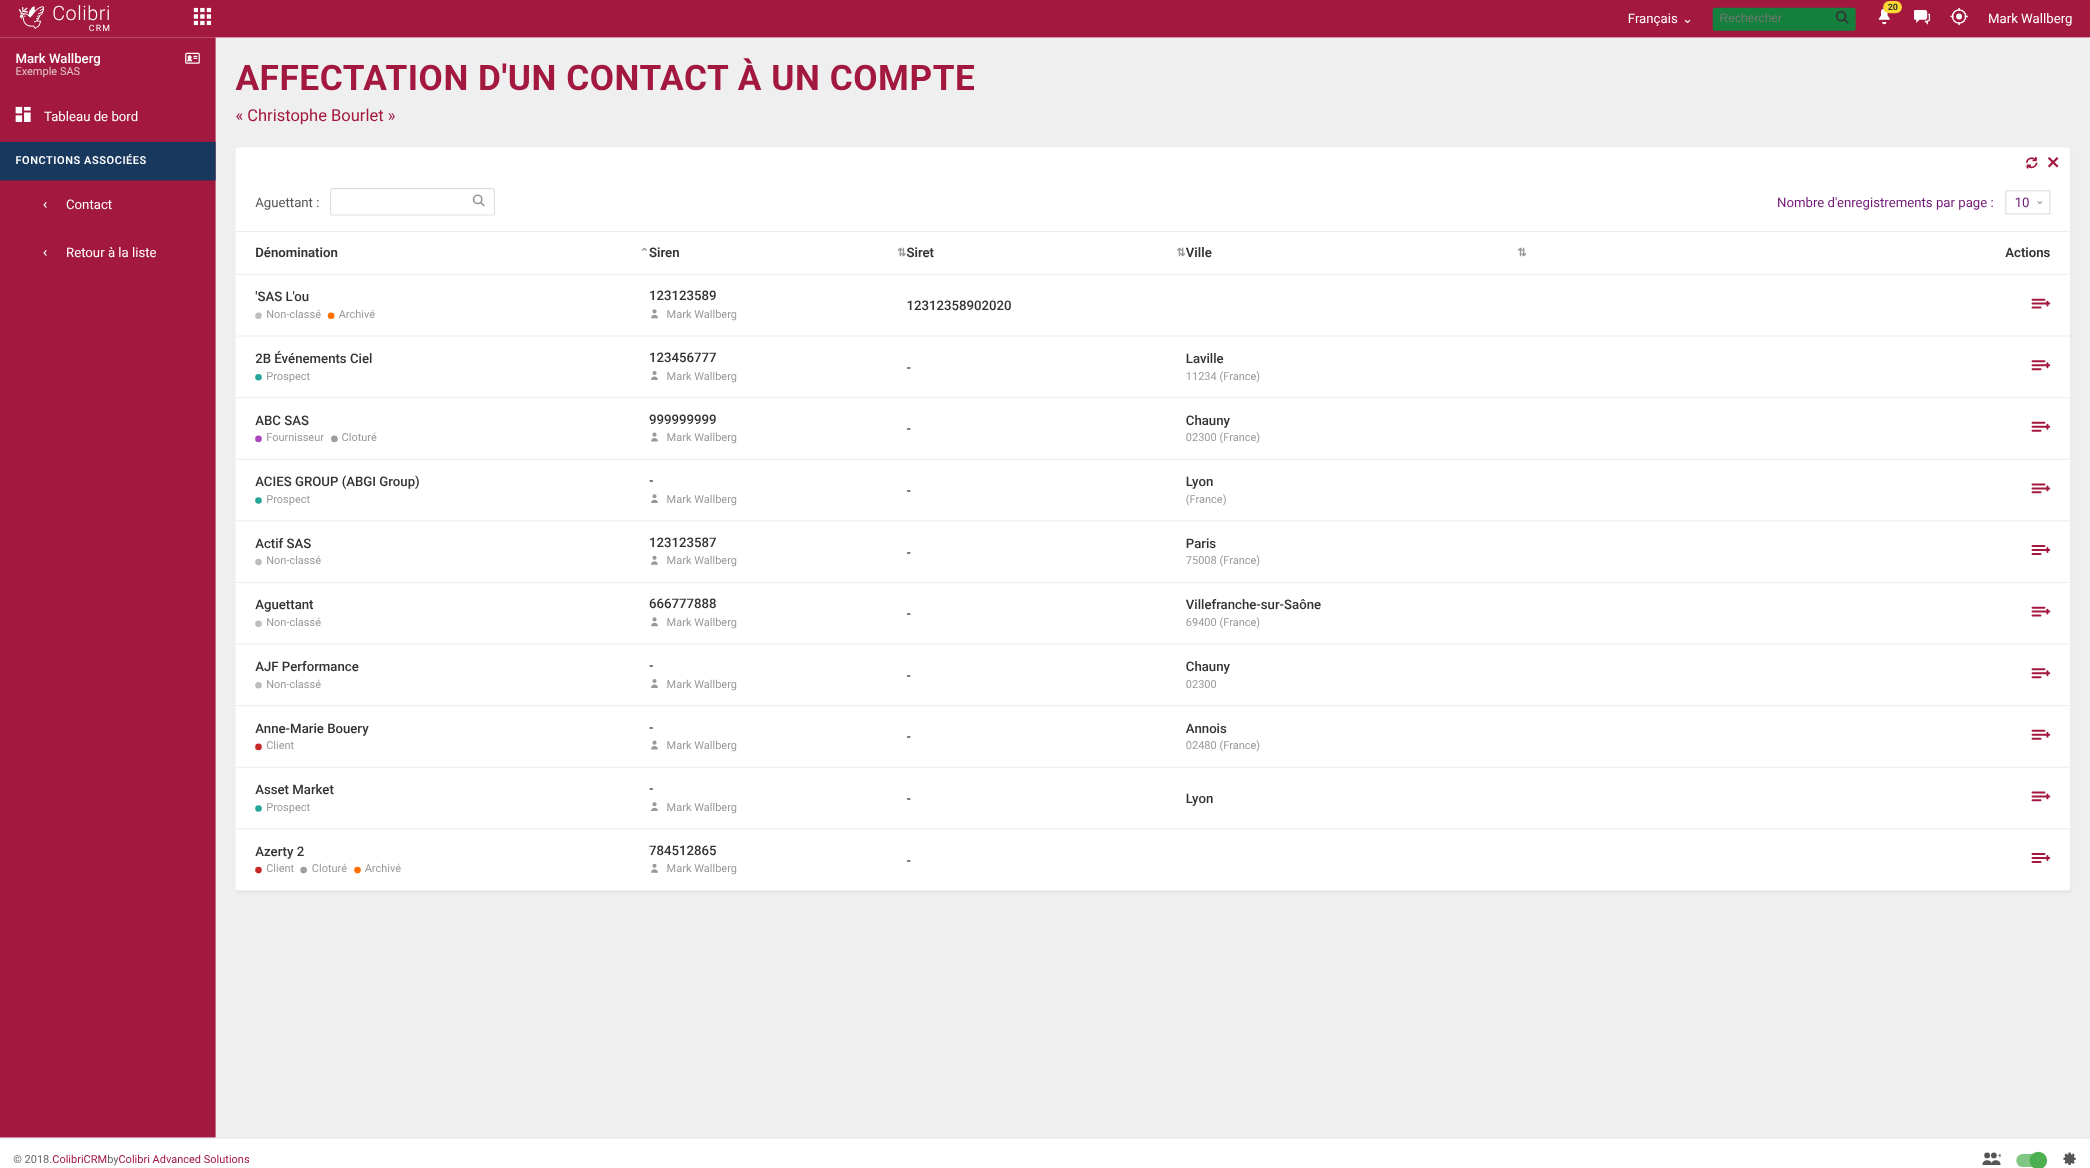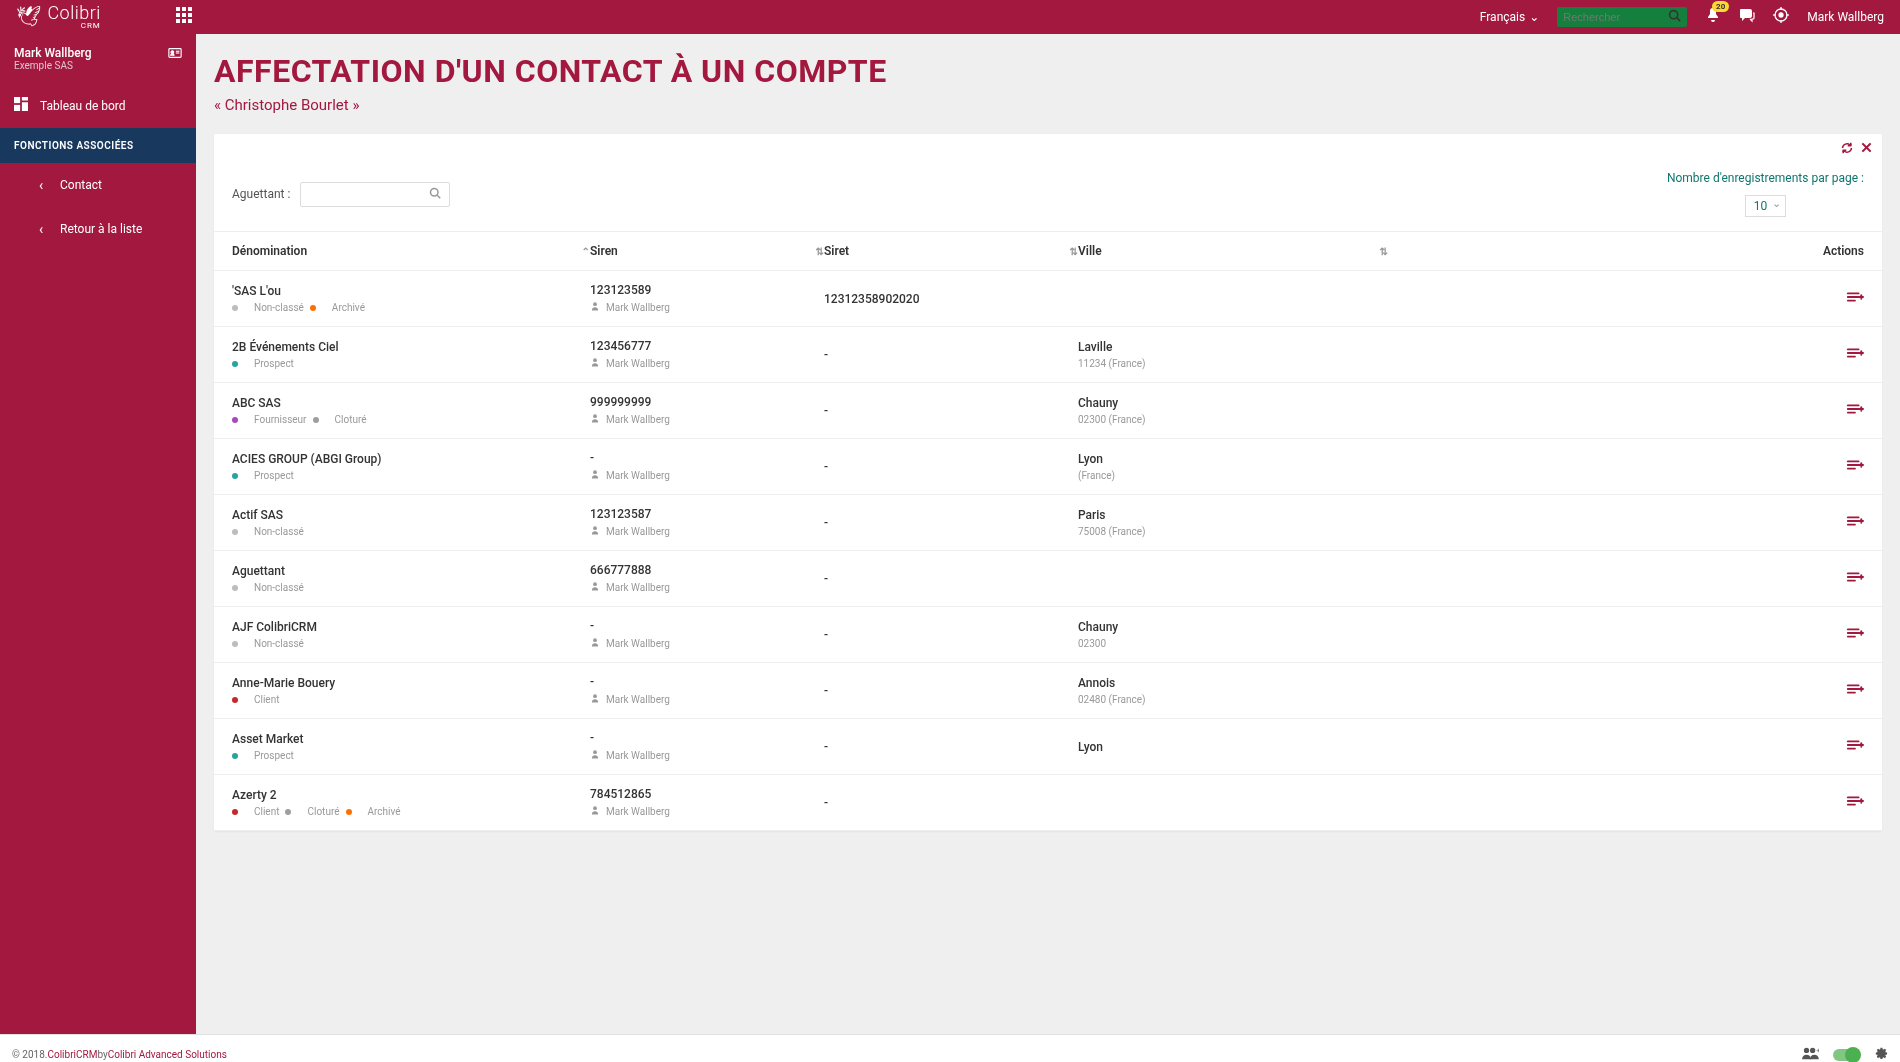--- a/index.html
+++ b/index.html
@@ -41,40 +41,40 @@
 .page-sub { font-size: 15px; color: #a3183f; margin-top: 6px; }
 
 .panel { background: #fff; margin-top: 20px; border-radius: 2px; box-shadow: 0 1px 2px rgba(0,0,0,0.05); }
 .panel-top { display: flex; justify-content: flex-end; gap: 8px; padding: 8px 10px; }
 .panel-top .picon { font-size: 12px; cursor: pointer; color: #a3183f; }
 .toolbar { display: flex; justify-content: space-between; align-items: center; padding: 6px 18px 14px 18px; }
 .toolbar-left { display: flex; align-items: center; gap: 10px; font-size: 12px; color: #555; }
 .toolbar-search { border: 1px solid #ddd; border-radius: 2px; display: flex; align-items: center; padding: 4px 8px; width: 150px; }
 .toolbar-search input { border: none; outline: none; width: 100%; font-size: 12px; }
 .toolbar-search .mag { color: #999; font-size: 12px; }
-.toolbar-right { display: flex; align-items: center; gap: 10px; font-size: 12px; color: #0f766e; flex-direction: column; }
+.toolbar-right { display: flex; align-items: center; gap: 10px; font-size: 12px; color: #701a75; }
 .page-size { border: 1px solid #ddd; padding: 3px 18px 3px 8px; font-size: 12px; position: relative; cursor: pointer; }
 .page-size::after { content: "⌄"; position: absolute; right: 4px; top: 1px; color: #999; font-size: 11px; }
 
 
 .thead { display: flex; padding: 12px 18px; border-top: 1px solid #eee; border-bottom: 1px solid #eee; font-size: 12px; font-weight: 600; color: #333; }
 .col { display: flex; align-items: center; }
 .col.sort { justify-content: space-between; cursor: pointer; }
 .sort-ind { color: #999; font-size: 10px; }
 .c-denom { width: 358px; }
 .c-siren { width: 234px; }
 .c-siret { width: 254px; }
 .c-ville { width: 310px; gap: 36px; }
 .c-actions { flex: 1; text-align: right; justify-content: flex-end; }
 
 .trow { display: flex; padding: 12px 18px; border-bottom: 1px solid #eee; font-size: 12px; align-items: center; }
 .cell { display: flex; flex-direction: column; gap: 4px; }
 .cell-main { font-weight: 500; color: #333; }
 .cell-sub { font-size: 10px; color: #999; display: flex; align-items: center; gap: 6px; flex-wrap: wrap; }
-.tag { display: inline-flex; align-items: center; gap: 16px; }
+.tag { display: inline-flex; align-items: center; gap: 4px; }
 .dot { width: 6px; height: 6px; border-radius: 50%; display: inline-block; }
 .dot.grey { background: #bdbdbd; }
 .dot.orange { background: #ff6f00; }
 .dot.green { background: #26a69a; }
 .dot.purple { background: #ab47bc; }
 .dot.greyd { background: #9e9e9e; }
 .dot.red { background: #c62828; }
 .person-icon { font-size: 11px; color: #999; }
 .city-sub { font-size: 10px; color: #999; }
 .action-btn { color: #a3183f; font-size: 16px; cursor: pointer; text-align: right; width: 100%; }
@@ -463,33 +463,37 @@
                 <span class="person-icon"><svg width="10" height="10" viewBox="0 0 16 16" fill="#999">
                     <circle cx="8" cy="5" r="3"></circle>
                     <path d="M3 15c0-3 2-5 5-5s5 2 5 5z"></path>
                   </svg></span>
                 <span>Mark Wallberg</span>
               </div>
             </div>
             <div class="cell c-siret">
               <div class="cell-main">-</div>
             </div>
-            <div class="col c-actions">
-              <span class="action-btn"><svg width="18" height="14" viewBox="0 0 20 14" fill="none" stroke="#a3183f" stroke-width="2" stroke-linecap="round">
-                  <line x1="2" y1="3" x2="14" y2="3"></line>
-                  <line x1="2" y1="7" x2="14" y2="7"></line>
-                  <line x1="2" y1="11" x2="10" y2="11"></line>
-                  <line x1="15" y1="7" x2="19" y2="7"></line>
-                  <line x1="17" y1="5" x2="17" y2="9"></line>
-                </svg></span>
-            </div>
-          </div>
-          <div class="trow">
-            <div class="cell c-denom">
-              <div class="cell-main">AJF ColibriCRM</div>
+            <div class="cell c-ville">
+              <div class="cell-main">Villefranche-sur-Saône</div>
+              <div class="city-sub">69400 (France)</div>
+            </div>
+            <div class="col c-actions">
+              <span class="action-btn"><svg width="18" height="14" viewBox="0 0 20 14" fill="none" stroke="#a3183f" stroke-width="2" stroke-linecap="round">
+                  <line x1="2" y1="3" x2="14" y2="3"></line>
+                  <line x1="2" y1="7" x2="14" y2="7"></line>
+                  <line x1="2" y1="11" x2="10" y2="11"></line>
+                  <line x1="15" y1="7" x2="19" y2="7"></line>
+                  <line x1="17" y1="5" x2="17" y2="9"></line>
+                </svg></span>
+            </div>
+          </div>
+          <div class="trow">
+            <div class="cell c-denom">
+              <div class="cell-main">AJF Performance</div>
               <div class="cell-sub">
                 <span class="tag">
                   <span class="dot grey"></span>
                   <span>Non-classé</span>
                 </span>
               </div>
             </div>
             <div class="cell c-siren">
               <div class="cell-main">-</div>
               <div class="cell-sub">

